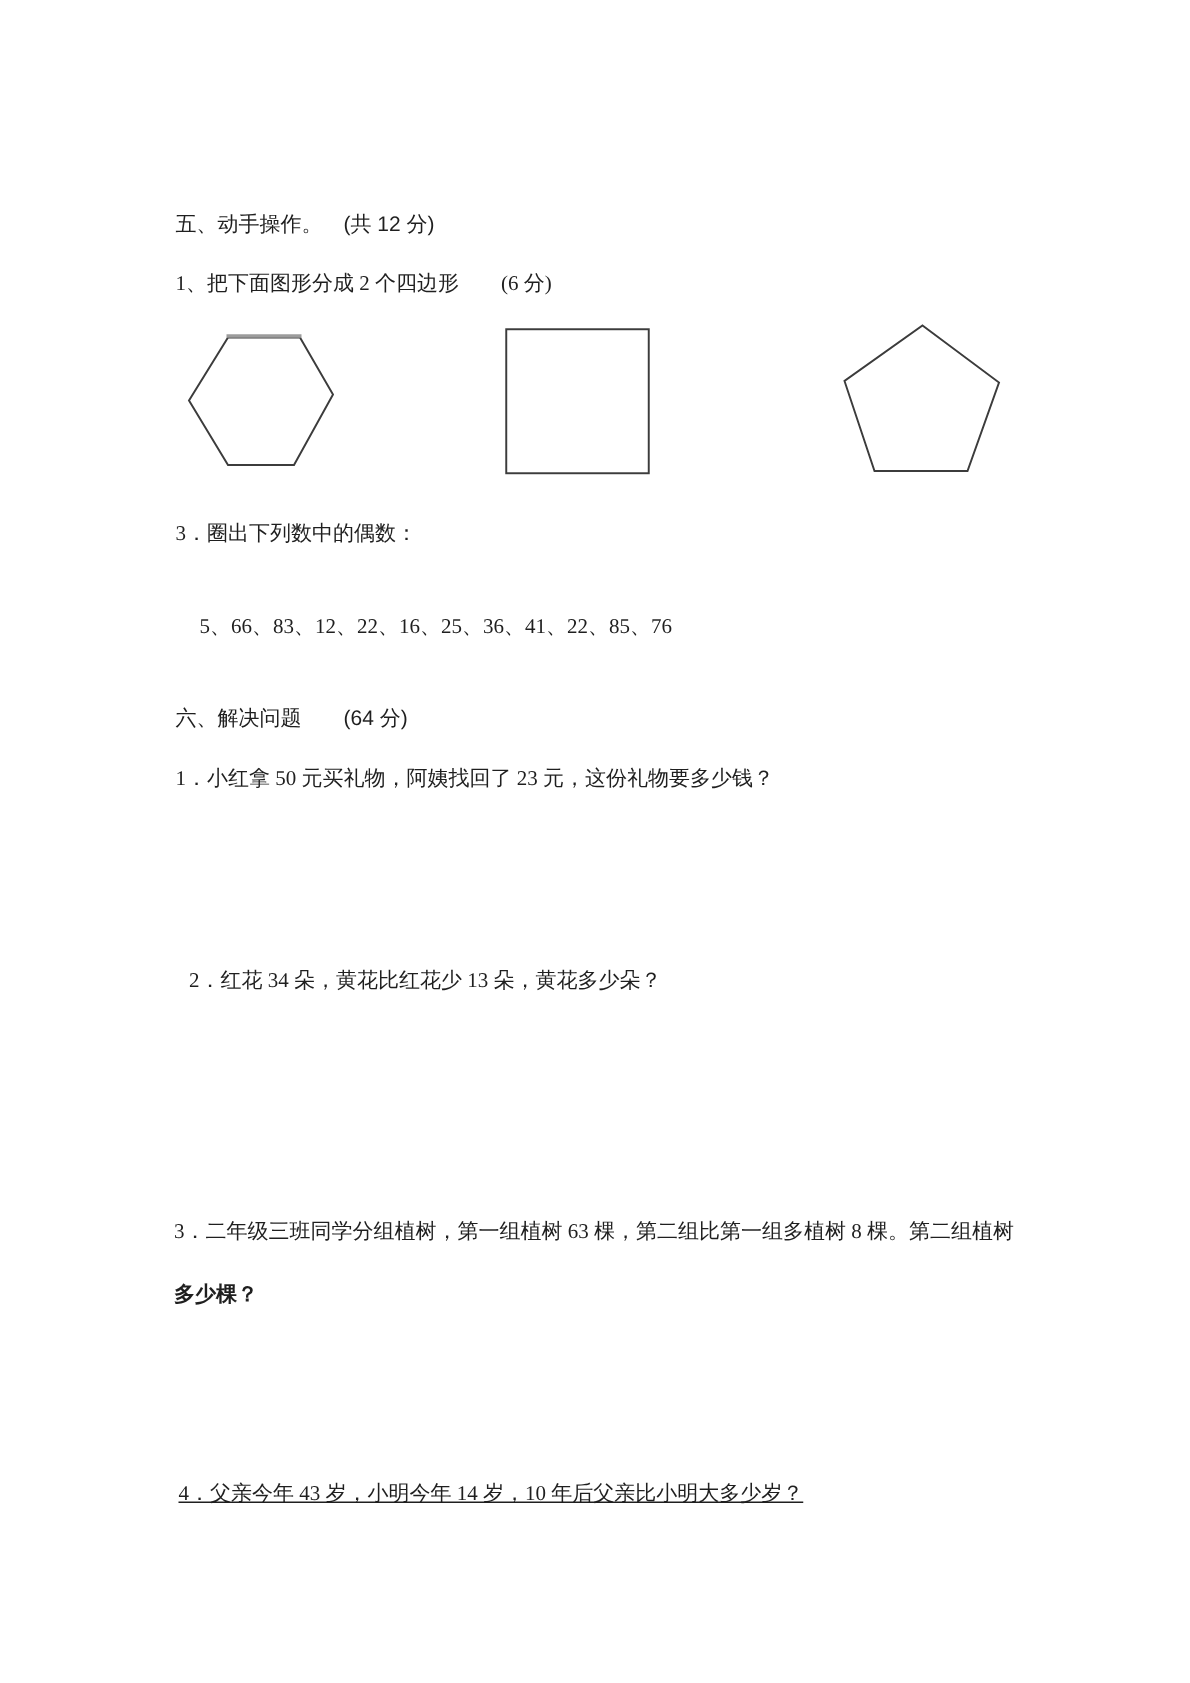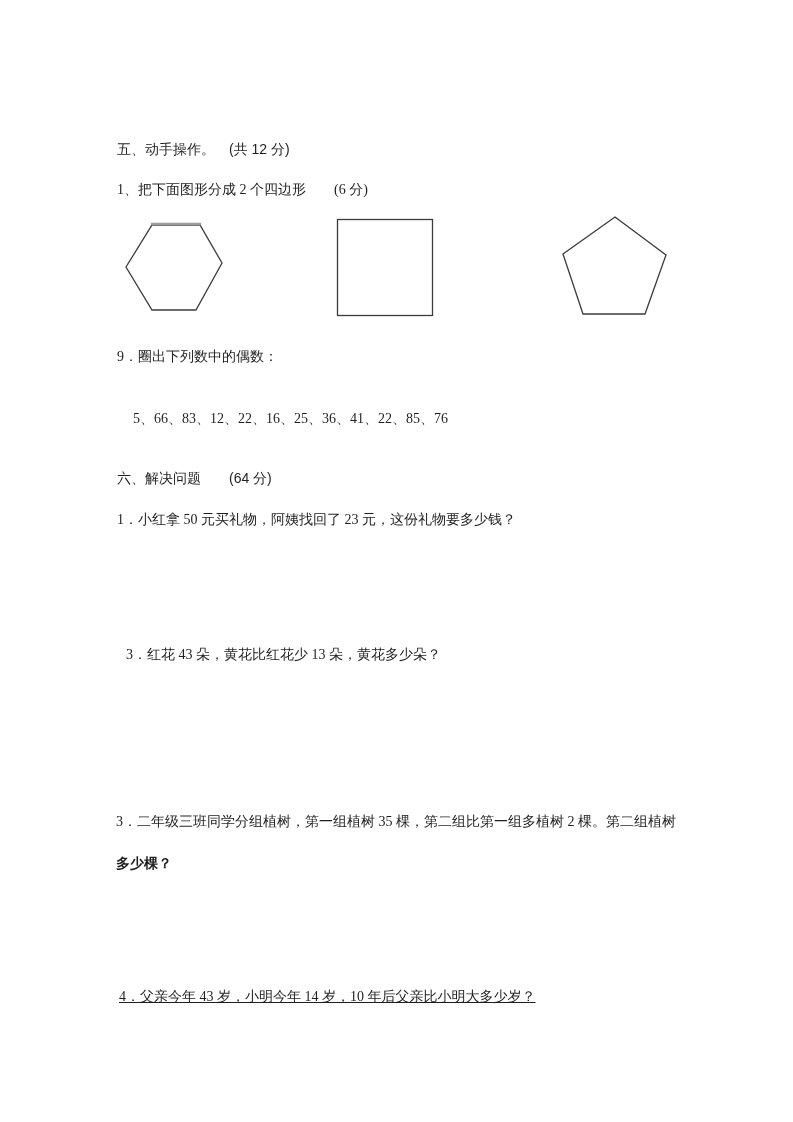--- a/index.html
+++ b/index.html
@@ -74,29 +74,29 @@
 
     <svg class="shape pos-square" width="100" height="102" viewBox="0 0 100 102">
       <rect x="1.5" y="2.5" width="95" height="96"></rect>
     </svg>
 
     <svg class="shape pos-pentagon" width="115" height="110" viewBox="0 0 115 110">
       <polygon points="57,5 108,43 87,102 25,102 5,42"></polygon>
     </svg>
   </div>
 
-  <p class="line pos-s5-q2">9．圈出下列数中的偶数：</p>
+  <p class="line pos-s5-q2">3．圈出下列数中的偶数：</p>
 
   <p class="line pos-s5-q2-nums">5、66、83、12、22、16、25、36、41、22、85、76</p>
 
   <p class="line heading pos-s6-heading">六、解决问题　　(64 分)</p>
 
   <p class="line pos-s6-q1">1．小红拿 50 元买礼物，阿姨找回了 23 元，这份礼物要多少钱？</p>
 
-  <p class="line pos-s6-q2">3．红花 43 朵，黄花比红花少 13 朵，黄花多少朵？</p>
+  <p class="line pos-s6-q2">2．红花 34 朵，黄花比红花少 13 朵，黄花多少朵？</p>
 
-  <p class="line pos-s6-q3-l1">3．二年级三班同学分组植树，第一组植树 35 棵，第二组比第一组多植树 2 棵。第二组植树</p>
+  <p class="line pos-s6-q3-l1">3．二年级三班同学分组植树，第一组植树 63 棵，第二组比第一组多植树 8 棵。第二组植树</p>
 
   <p class="line pos-s6-q3-l2">多少棵？</p>
 
   <p class="line pos-s6-q4">4．父亲今年 43 岁，小明今年 14 岁，10 年后父亲比小明大多少岁？</p>
 
 </div>
 
 </body></html>

